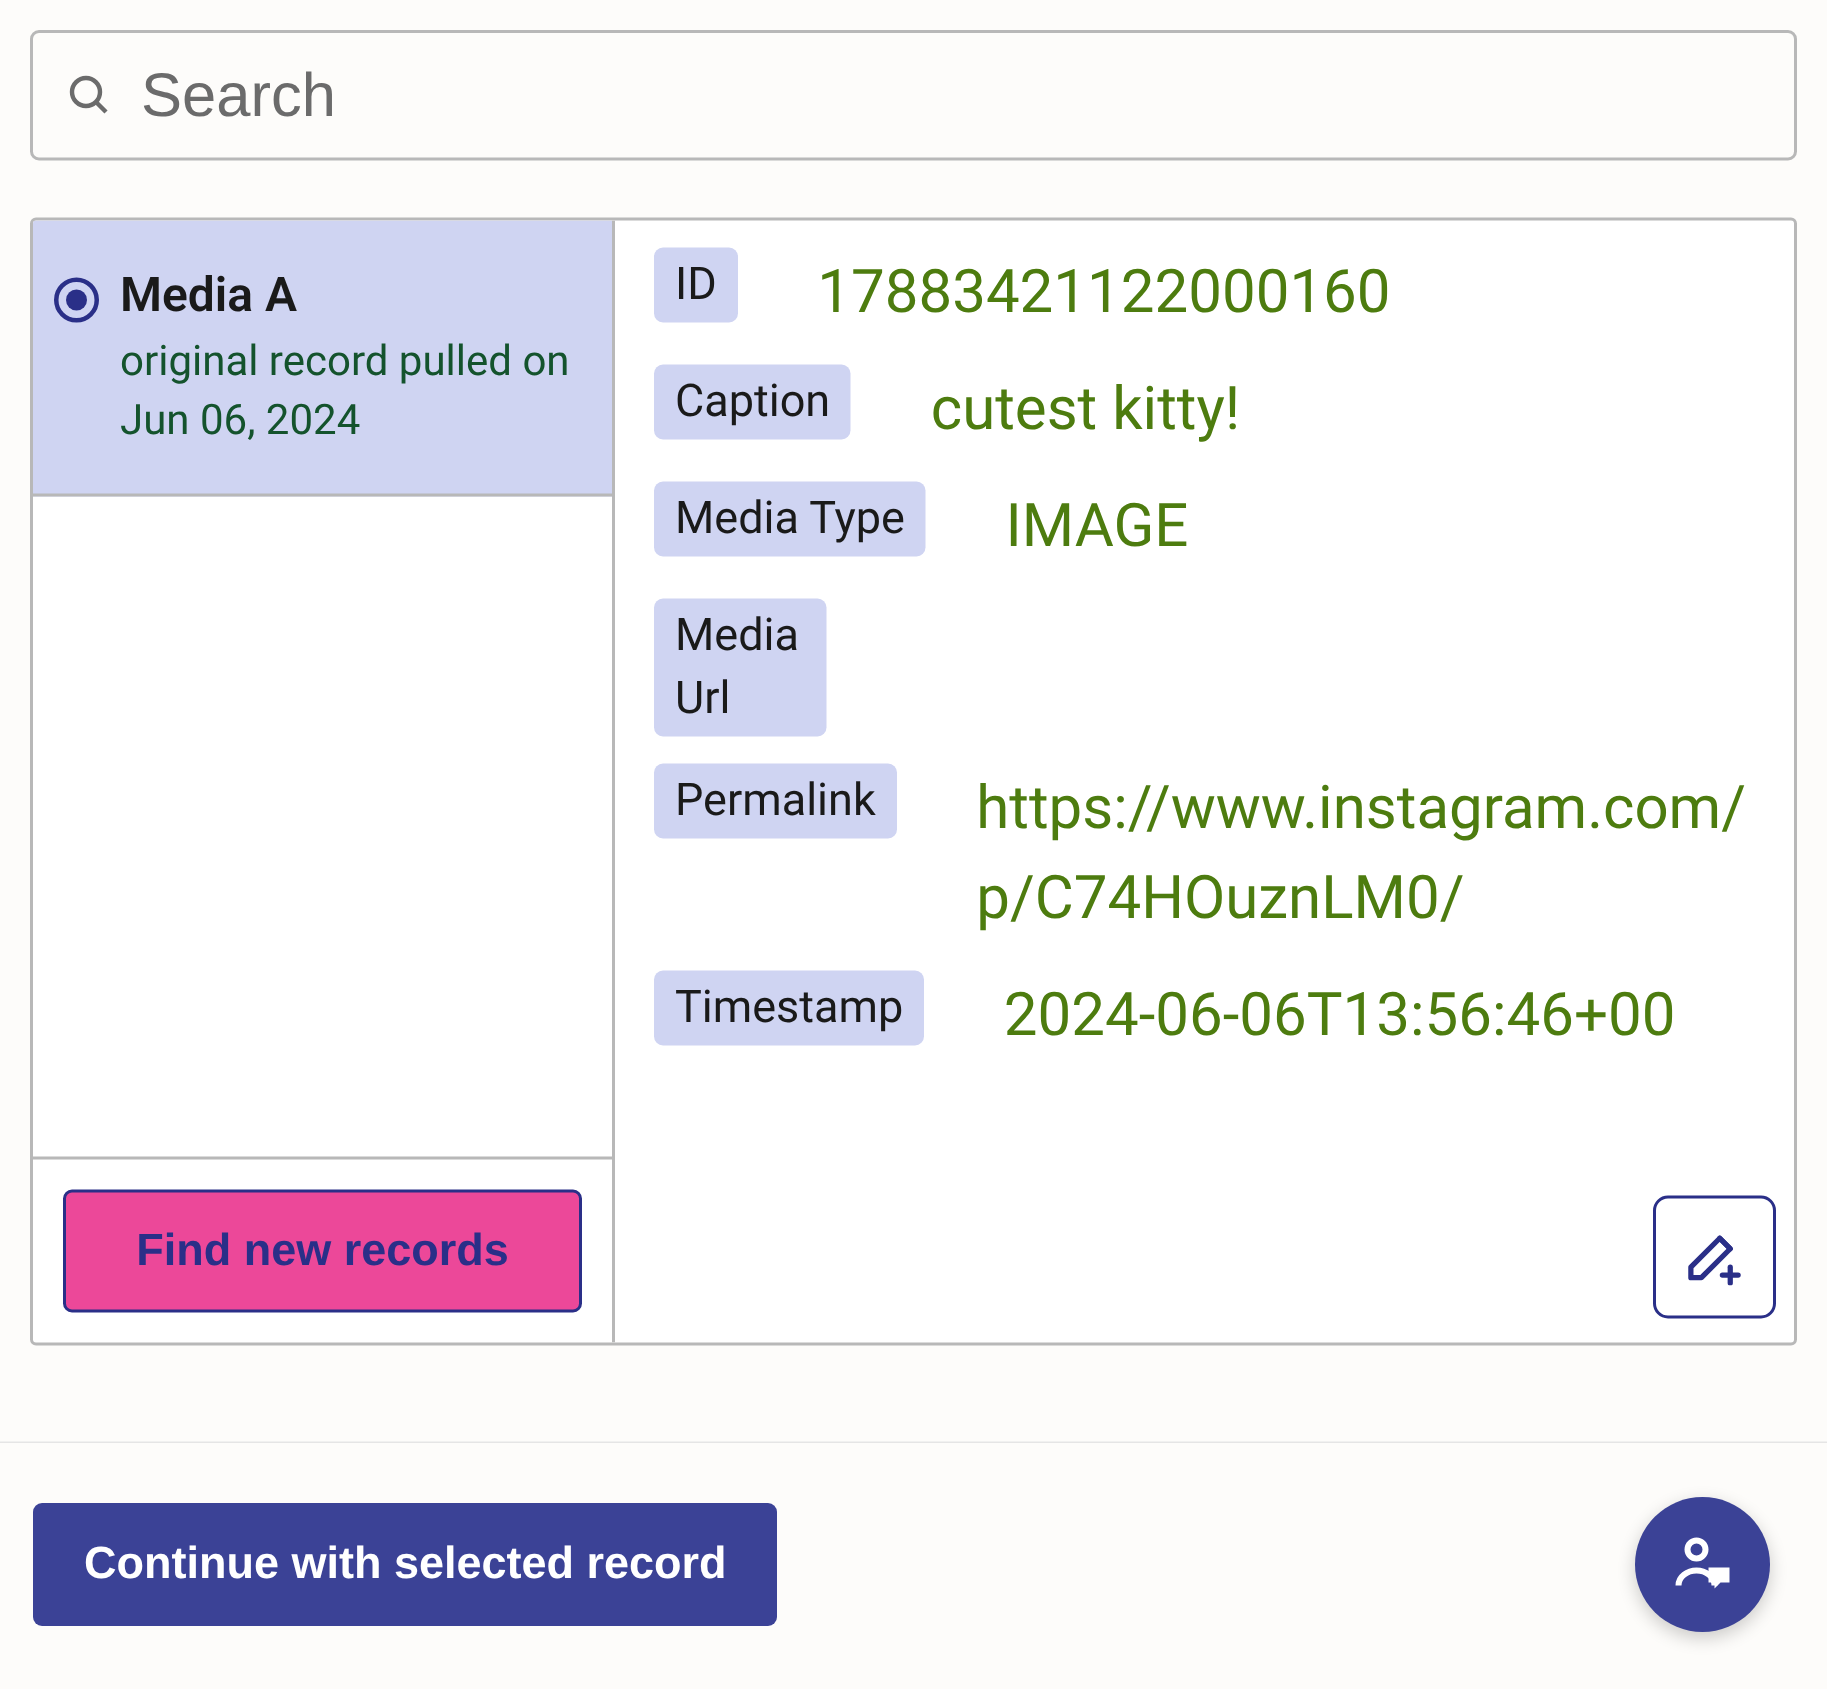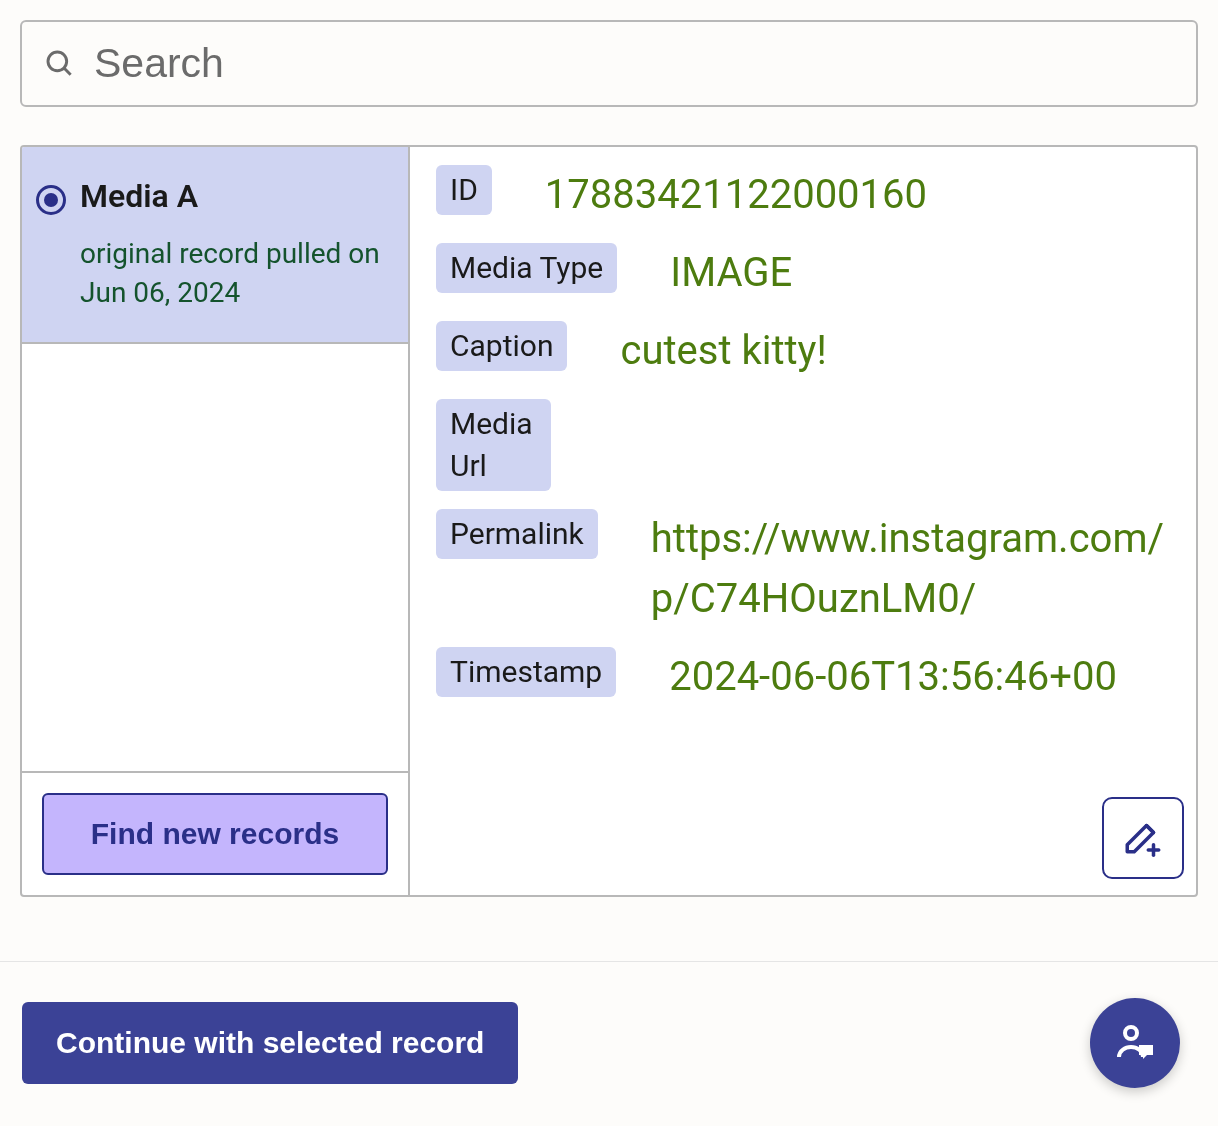--- a/index.html
+++ b/index.html
@@ -79,21 +79,21 @@
     }
     .radio-inner {
       width: 14px;
       height: 14px;
       background: #2a2f88;
       border-radius: 50%;
     }
     .record-text {
       display: flex;
       flex-direction: column;
-      gap: 19px;
+      gap: 6px;
     }
     .record-title {
       font-size: 32px;
       font-weight: 600;
       color: #1a1a1a;
     }
     .record-subtitle {
       font-size: 28px;
       color: #14532d;
       line-height: 1.4;
@@ -101,21 +101,21 @@
     .left-spacer {
       flex: 1;
       border-bottom: 2px solid #b8b8b8;
     }
     .find-records-wrap {
       padding: 20px;
     }
     .find-records-btn {
       width: 100%;
       border: 2px solid #2a2f88;
-      background: #c4b5fd;
+      background: #ec4899;
       color: #2a2f88;
       font-size: 30px;
       font-weight: 600;
       padding: 22px 0;
       border-radius: 6px;
       cursor: pointer;
     }
     .right-col {
       flex: 1;
       padding: 18px 26px 18px 26px;
@@ -226,26 +226,26 @@
       <button class="find-records-btn">Find new records</button>
     </div>
   </div>
 
   <div class="right-col">
     <div class="kv-row">
       <span class="kv-label">ID</span>
       <span class="kv-value">17883421122000160</span>
     </div>
     <div class="kv-row">
+      <span class="kv-label">Caption</span>
+      <span class="kv-value">cutest kitty!</span>
+    </div>
+    <div class="kv-row">
       <span class="kv-label">Media Type</span>
       <span class="kv-value">IMAGE</span>
-    </div>
-    <div class="kv-row">
-      <span class="kv-label">Caption</span>
-      <span class="kv-value">cutest kitty!</span>
     </div>
     <div class="kv-row">
       <span class="kv-label multi">Media Url</span>
     </div>
     <div class="kv-row">
       <span class="kv-label">Permalink</span>
       <span class="kv-value">https://www.instagram.com/p/C74HOuznLM0/</span>
     </div>
     <div class="kv-row">
       <span class="kv-label">Timestamp</span>

